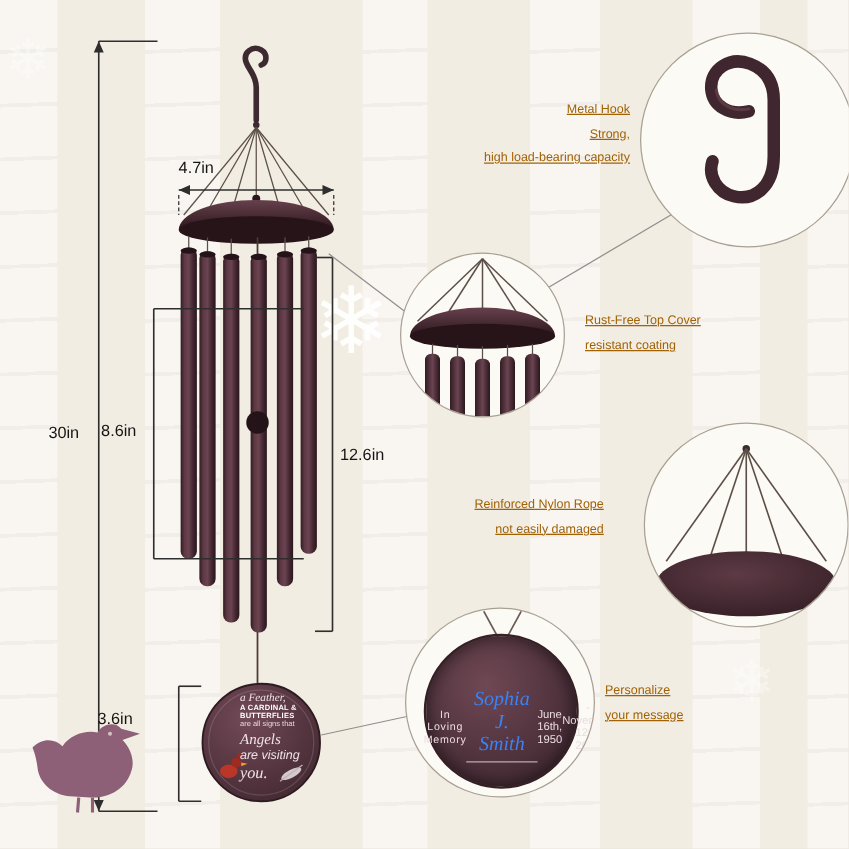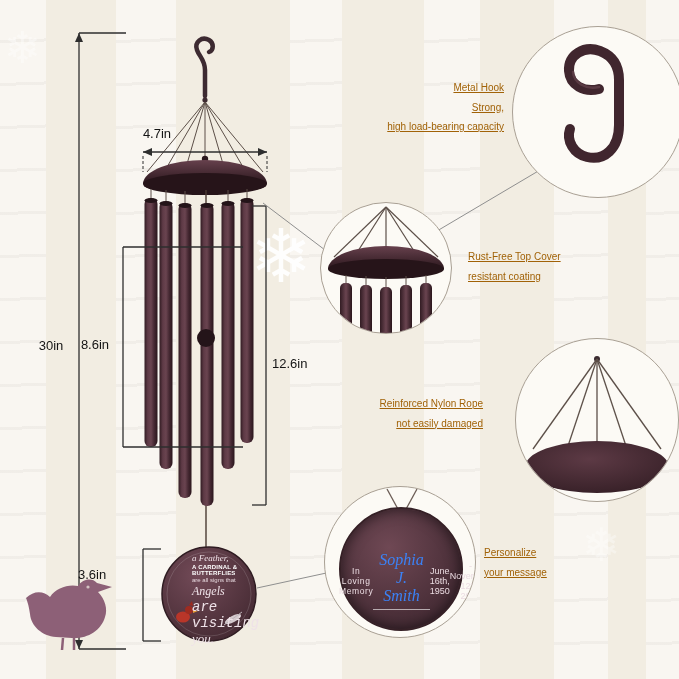--- a/index.html
+++ b/index.html
@@ -19,21 +19,21 @@
   .circle { position:absolute; border-radius:50%; background:#fcfaf5; border:1px solid #a9a094; overflow:hidden; }
 
   .ctext { position:absolute; font-size:10px; line-height:19.5px; color:#a16207;text-decoration:underline; }
   .r { text-align:right; }
 
   .sail-text { position:absolute; left:167px; top:553px; width:84px; text-align:left; color:#efe2e8;padding-left:25px; }
   .st1 { font-family:"Liberation Serif", serif; font-style:italic; font-size:9px; }
   .st2 { font-size:6px; font-weight:bold; color:#ffffff; letter-spacing:.2px; margin-top:1px; }
   .st3 { font-size:6px; color:#e6d7dd; margin-top:1px; }
   .st4 { font-family:"Liberation Serif", serif; font-style:italic; font-size:12px; margin-top:1px; }
-  .st5 { font-family:Liberation Mono, monospace; font-style:italic; font-size:14px; }
+  .st5 { font-family:Liberation Sans, sans-serif; font-style:italic; font-size:10px; }
   .st6 { font-family:"Liberation Serif", serif; font-style:italic; font-size:13px; }
 
   .pdisc { position:absolute; left:14px; top:20px; width:124px; height:124px; border-radius:50%;
            background:radial-gradient(circle at 40% 32%, #6f4854, #432a33 78%);
            border:2px solid #352026; box-shadow:inset 0 0 14px rgba(0,0,0,.55); }
   .ptext { position:absolute; left:14px; top:20px; width:124px; height:124px; display:flex;
            flex-direction:row; align-items:center; padding-top:24px; text-align:center; }
   .p-header { font-size:8.5px; letter-spacing:.6px; color:#ecdde3; }
   .p-name { font-family:"Liberation Serif", serif; font-style:italic; font-size:16px; color:#3b82f6;
             border-bottom:1px solid rgba(255,255,255,.6); padding:2px 6px 4px; margin:2px 0 5px; }

